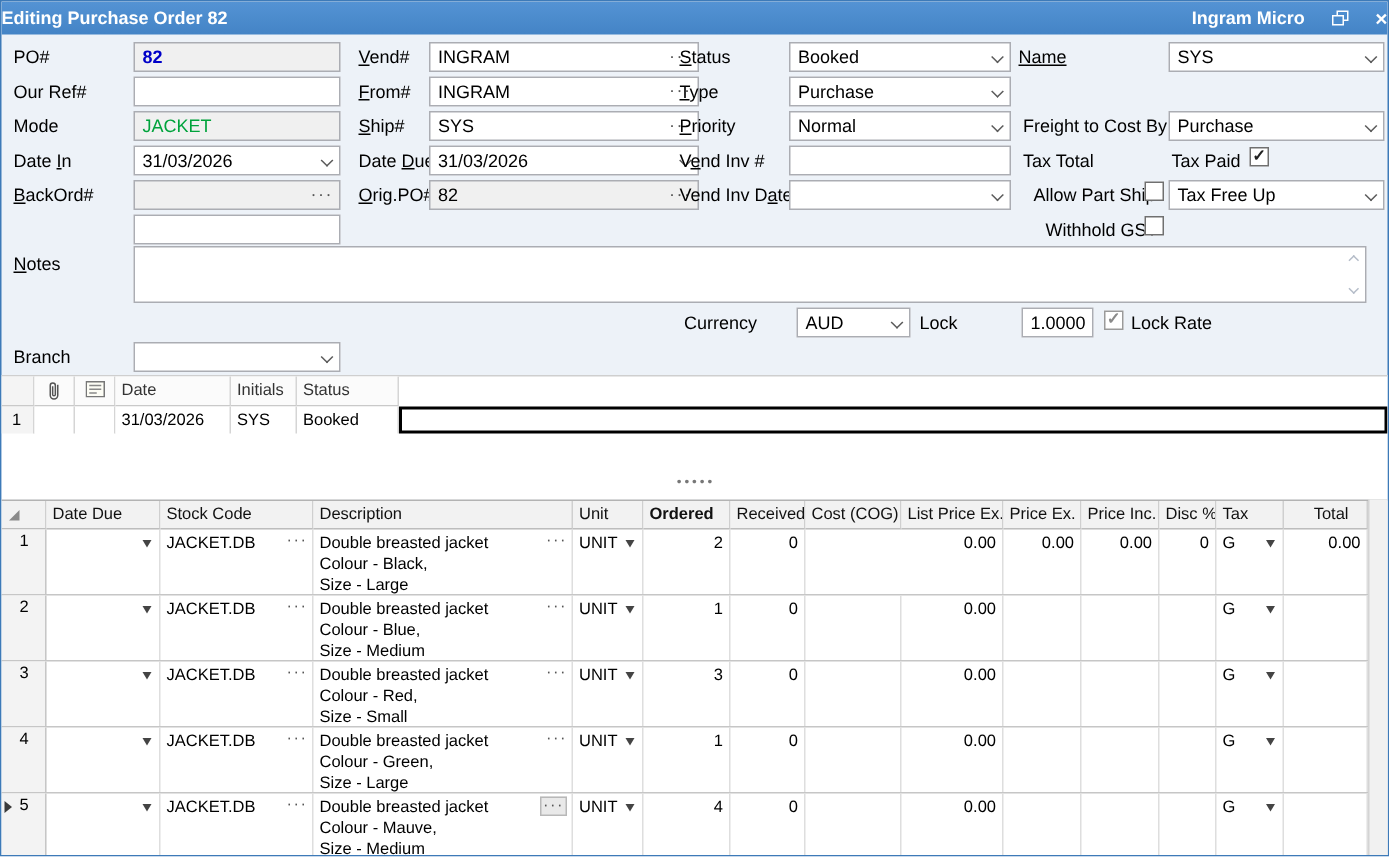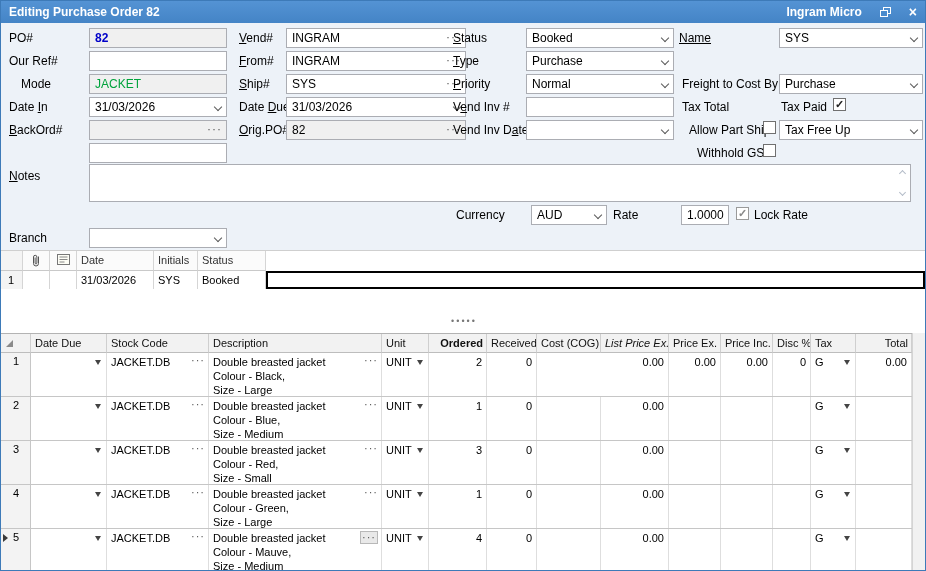--- a/index.html
+++ b/index.html
@@ -2,21 +2,21 @@
 <html><head>
 <meta charset="utf-8">
 <style>
   html,body{margin:0;padding:0;background:#fff;}
   *{box-sizing:border-box;}
   .window{position:relative;width:926px;height:571px;border:1px solid #3d7ab8;background:#edf2f8;
     font-family:"Liberation Sans",sans-serif;overflow:hidden;}
   
   .titlebar{position:absolute;left:0;top:0;width:100%;height:22px;
     background:linear-gradient(#5493d4,#4484c6);display:flex;align-items:center;
-    color:#fff;font-size:12px;font-weight:bold;padding:0 8px;}
+    color:#fff;font-size:12px;font-weight:bold;padding:0 0;}
   .titlebar .tleft{flex:1;}
   .titlebar .tright{display:flex;align-items:center;gap:18px;}
   .restore-glyph{position:relative;width:11px;height:10px;display:inline-block;}
   .restore-glyph .r1{position:absolute;right:0;top:0;width:8px;height:7px;border:1px solid #fff;}
   .restore-glyph .r2{position:absolute;left:0;bottom:0;width:8px;height:7px;border:1px solid #fff;background:#4a8bcd;}
   .close-glyph{font-size:14px;font-weight:bold;line-height:10px;}
   
   .lbl{position:absolute;font-size:12px;color:#000;white-space:nowrap;}
   .lbl u{text-decoration:underline;}
   .ufull{text-decoration:underline;}
@@ -44,21 +44,21 @@
     white-space:nowrap;overflow:hidden;height:20px;}
   .sgh{top:0;background:#fbfbfb;border-bottom:1px solid #c9c9c9;color:#333;}
   .sgc{top:20px;height:18px;background:#fff;}
   .sgnum{background:#f4f4f4;}
   .sg-comment-cell{position:absolute;left:265px;top:20px;width:659px;height:18px;border:2px solid #000;background:#fff;}
   .splitdots{position:absolute;left:440px;top:315px;width:46px;text-align:center;color:#777;
     font-size:9px;letter-spacing:2px;}
   
   .igrid{position:absolute;left:0;top:332px;width:926px;height:239px;background:#fff;border-top:1px solid #b3b3b3;}
   .ih{position:absolute;top:0;height:19px;background:#f2f2f2;border-right:1px solid #cfcfcf;
-    border-bottom:1px solid #bdbdbd;font-size:11px;padding:3px 3px 0 4px;white-space:nowrap;overflow:hidden;color:#111;}
+    border-bottom:1px solid #bdbdbd;font-size:11px;padding:3px 12px 0 4px;white-space:nowrap;overflow:hidden;color:#111;}
   .irow{position:absolute;left:0;width:911px;height:44px;border-bottom:1px solid #c6c6c6;}
   .ic{position:absolute;top:0;height:43px;border-right:1px solid #dedede;font-size:11px;
     padding:2px 4px;white-space:pre-line;overflow:hidden;line-height:14px;}
   .rowhead{position:absolute;left:0;top:0;width:30px;height:43px;background:#f3f3f3;
     border-right:1px solid #c6c6c6;font-size:11px;padding:2px 0 0 12px;}
   .cur-ptr{position:absolute;left:2px;top:5px;width:0;height:0;border-top:4px solid transparent;
     border-bottom:4px solid transparent;border-left:5px solid #3a3a3a;}
   .tri{position:absolute;right:5px;top:7px;width:0;height:0;border-left:3.5px solid transparent;
     border-right:3.5px solid transparent;border-top:5px solid #444;}
   .gdots{position:absolute;right:3px;top:0;color:#555;font-size:11px;letter-spacing:1px;}
@@ -79,21 +79,21 @@
       <span class="restore-glyph">
           <span class="r1"></span>
           <span class="r2"></span>
         </span>
       <span class="close-glyph">×</span>
     </div>
   </div>
 
   <div class="lbl" style="left:8px;top:30px">PO#</div>
   <div class="lbl" style="left:8px;top:53px">Our Ref#</div>
-  <div class="lbl" style="left:20px;top:76px">Mode</div>
+  <div class="lbl" style="left:8px;top:76px">Mode</div>
   <div class="lbl" style="left:8px;top:99px">Date <u>I</u>n</div>
   <div class="lbl" style="left:8px;top:122px"><u>B</u>ackOrd#</div>
   <div class="lbl" style="left:8px;top:168px"><u>N</u>otes</div>
   <div class="lbl" style="left:8px;top:230px">Branch</div>
 
   <div class="fld ro" style="left:88px;top:27px;width:138px"><span class="po-val">82</span></div>
   <div class="fld" style="left:88px;top:50px;width:138px"><span></span></div>
   <div class="fld ro" style="left:88px;top:73px;width:138px"><span class="mode-val">JACKET</span></div>
   <div class="fld" style="left:88px;top:96px;width:138px"><span>31/03/2026</span><span class="chev"></span></div>
   <div class="fld ro" style="left:88px;top:119px;width:138px"><span></span><span class="dots">···</span></div>
@@ -140,21 +140,21 @@
   <div class="notes-box">
     <span></span>
     <div class="nscroll">
         <span class="up"></span>
         <span class="dn"></span>
       </div>
   </div>
 
   <div class="lbl" style="left:455px;top:207px">Currency</div>
   <div class="fld" style="left:530px;top:204px;width:76px"><span>AUD</span><span class="chev"></span></div>
-  <div class="lbl" style="left:612px;top:207px">Rate</div>
+  <div class="lbl" style="left:612px;top:207px">Lock</div>
   <div class="fld" style="left:680px;top:204px;width:48px"><span>1.0000</span></div>
   <div class="cb dis on" style="left:735px;top:206px"><span class="tick">✓</span></div>
   <div class="lbl" style="left:753px;top:207px">Lock Rate</div>
 
   <div class="fld" style="left:88px;top:227px;width:138px"><span></span><span class="chev"></span></div>
 
   <div class="sgrid">
     <div class="sgh sgnum" style="left:0;width:22px"></div>
     <div class="sgh" style="left:22px;width:27px;text-align:center">
       <svg width="10" height="13" viewBox="0 0 10 13">
@@ -188,21 +188,21 @@
       <div class="ih" style="left: 0px; width: 30px;">
         <div class="cornertri"></div>
       </div>
       <div class="ih" style="left: 30px; width: 76px;">Date Due</div>
       <div class="ih" style="left: 106px; width: 102px;">Stock Code</div>
       <div class="ih" style="left: 208px; width: 173px;">Description</div>
       <div class="ih" style="left: 381px; width: 47px;">Unit</div>
       <div class="ih" style="left: 428px; width: 58px; text-align: right; font-weight: bold;">Ordered</div>
       <div class="ih" style="left: 486px; width: 50px; text-align: right;">Received</div>
       <div class="ih" style="left: 536px; width: 64px; text-align: right;">Cost (COG)</div>
-      <div class="ih" style="left: 600px; width: 68px; text-align: left; font-style: italic;">List Price Ex.</div>
+      <div class="ih" style="left: 600px; width: 68px; text-align: left;">List Price Ex.</div>
       <div class="ih" style="left: 668px; width: 52px; text-align: right;">Price Ex.</div>
       <div class="ih" style="left: 720px; width: 52px; text-align: right;">Price Inc.</div>
       <div class="ih" style="left: 772px; width: 38px; text-align: right;">Disc %</div>
       <div class="ih" style="left: 810px; width: 45px;">Tax</div>
       <div class="ih" style="left: 855px; width: 56px; text-align: right;">Total</div>
       <div class="irow" style="top: 19px;">
         <div class="rowhead">1</div>
         <div class="ic" style="left: 30px; width: 76px;"><span></span><div class="tri"></div></div>
         <div class="ic" style="left: 106px; width: 102px;"><span>JACKET.DB</span><div class="gdots">···</div></div>
         <div class="ic" style="left: 208px; width: 173px;"><span>Double breasted jacket

